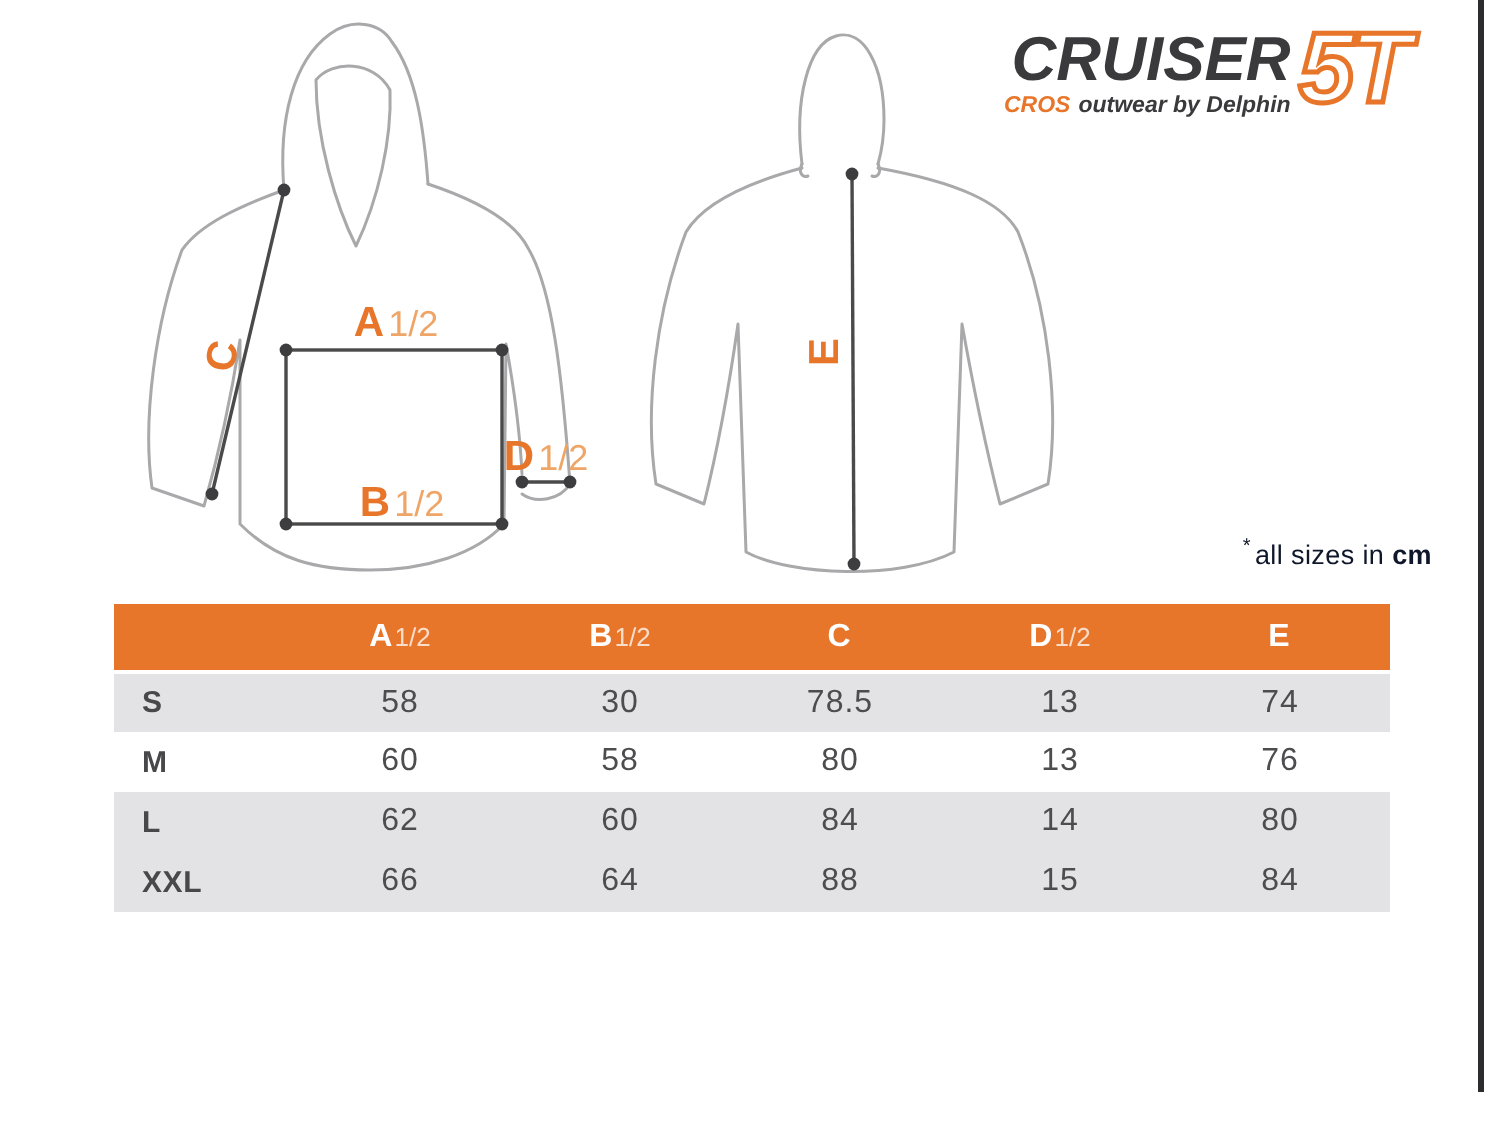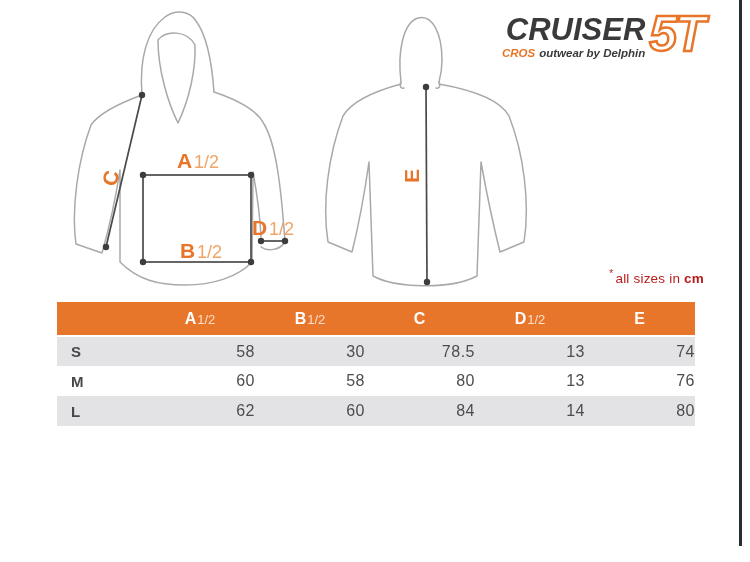--- a/index.html
+++ b/index.html
@@ -34,22 +34,22 @@
   }
   .logo-tagline .accent{color:#e8762a;margin-right:4px;}
   .logo-st{
     font-size:50px;font-weight:bold;font-style:italic;line-height:0.92;
     color:#ffffff;-webkit-text-stroke:2.5px #e8762a;
     margin-left:4px;margin-top:-3px;letter-spacing:-2px;
   }
 
   
   .note{
-    position:absolute;top:268px;right:46px;
-    font-size:13.5px;color:#b91c1c;letter-spacing:0.2px;
+    position:absolute;top:268px;right:34px;
+    font-size:13.5px;color:#0f172a;letter-spacing:0.2px;
   }
   .note .star{font-size:10px;vertical-align:6px;margin-right:2px;}
   .note .unit{font-weight:bold;}
 
   
   .size-table{
     position:absolute;left:57px;top:302px;width:637px;
     border-collapse:collapse;table-layout:fixed;
   }
   .size-table th,.size-table td{padding:0;margin:0;}
@@ -63,21 +63,21 @@
   }
   .size-table tbody tr{height:30px;}
   .size-table tbody tr.alt{background:#e3e3e5;}
   .size-col{width:88px;}
   .val-col{width:110px;}
   .size-table td.size-label{
     text-align:left;padding-left:14px;font-weight:bold;font-size:15px;color:#48484a;
     letter-spacing:0.3px;white-space:nowrap;
   }
   .size-table td.val{
-    text-align:right;font-size:16px;color:#4d4d4f;letter-spacing:0.5px;
+    text-align:center;font-size:16px;color:#4d4d4f;letter-spacing:0.5px;
   }
 
   
   .right-border{
     position:absolute;left:739px;top:0;width:2.5px;height:546px;background:#2c2c2e;
   }
 </style>
 </head>
 <body>
 
@@ -185,18 +185,26 @@
         <td class="val">76</td>
       </tr>
       <tr class="alt">
         <td class="size-label">L</td>
         <td class="val">62</td>
         <td class="val">60</td>
         <td class="val">84</td>
         <td class="val">14</td>
         <td class="val">80</td>
       </tr>
+      <tr class="alt">
+        <td class="size-label">XXL</td>
+        <td class="val">66</td>
+        <td class="val">64</td>
+        <td class="val">88</td>
+        <td class="val">15</td>
+        <td class="val">84</td>
+      </tr>
     </tbody>
   </table>
 
   <div class="right-border"></div>
 
 </div>
 
 </body></html>

